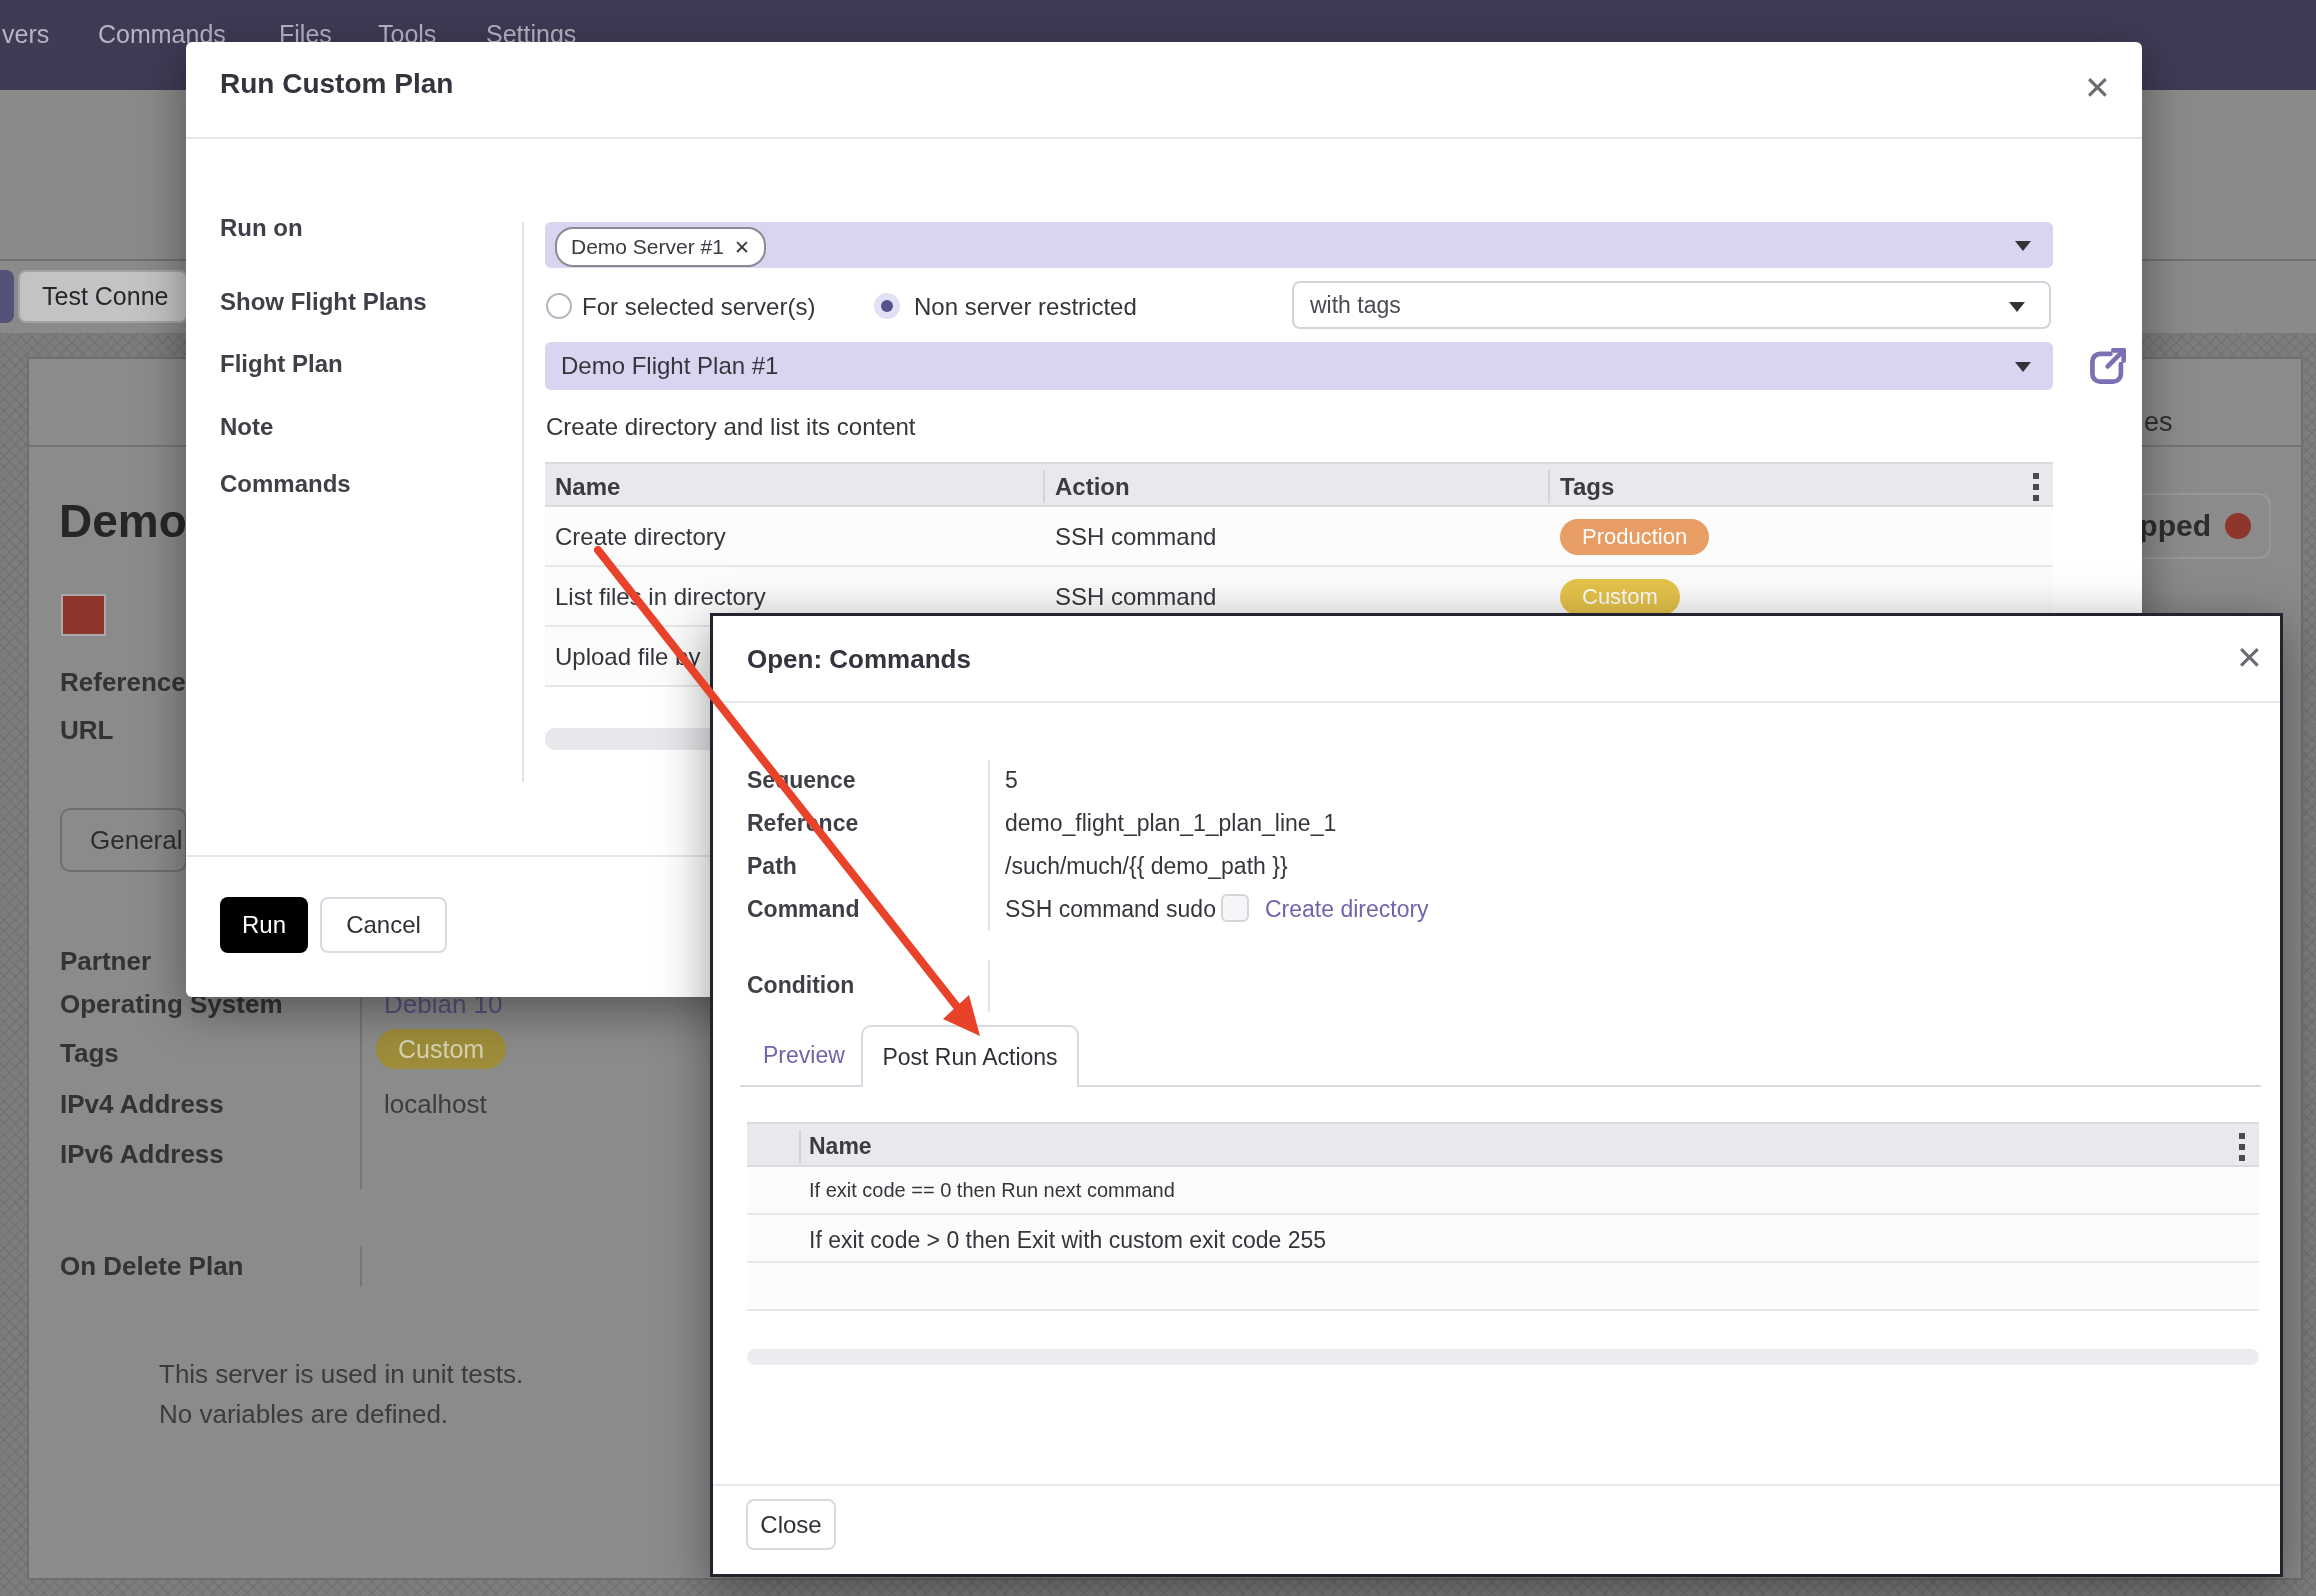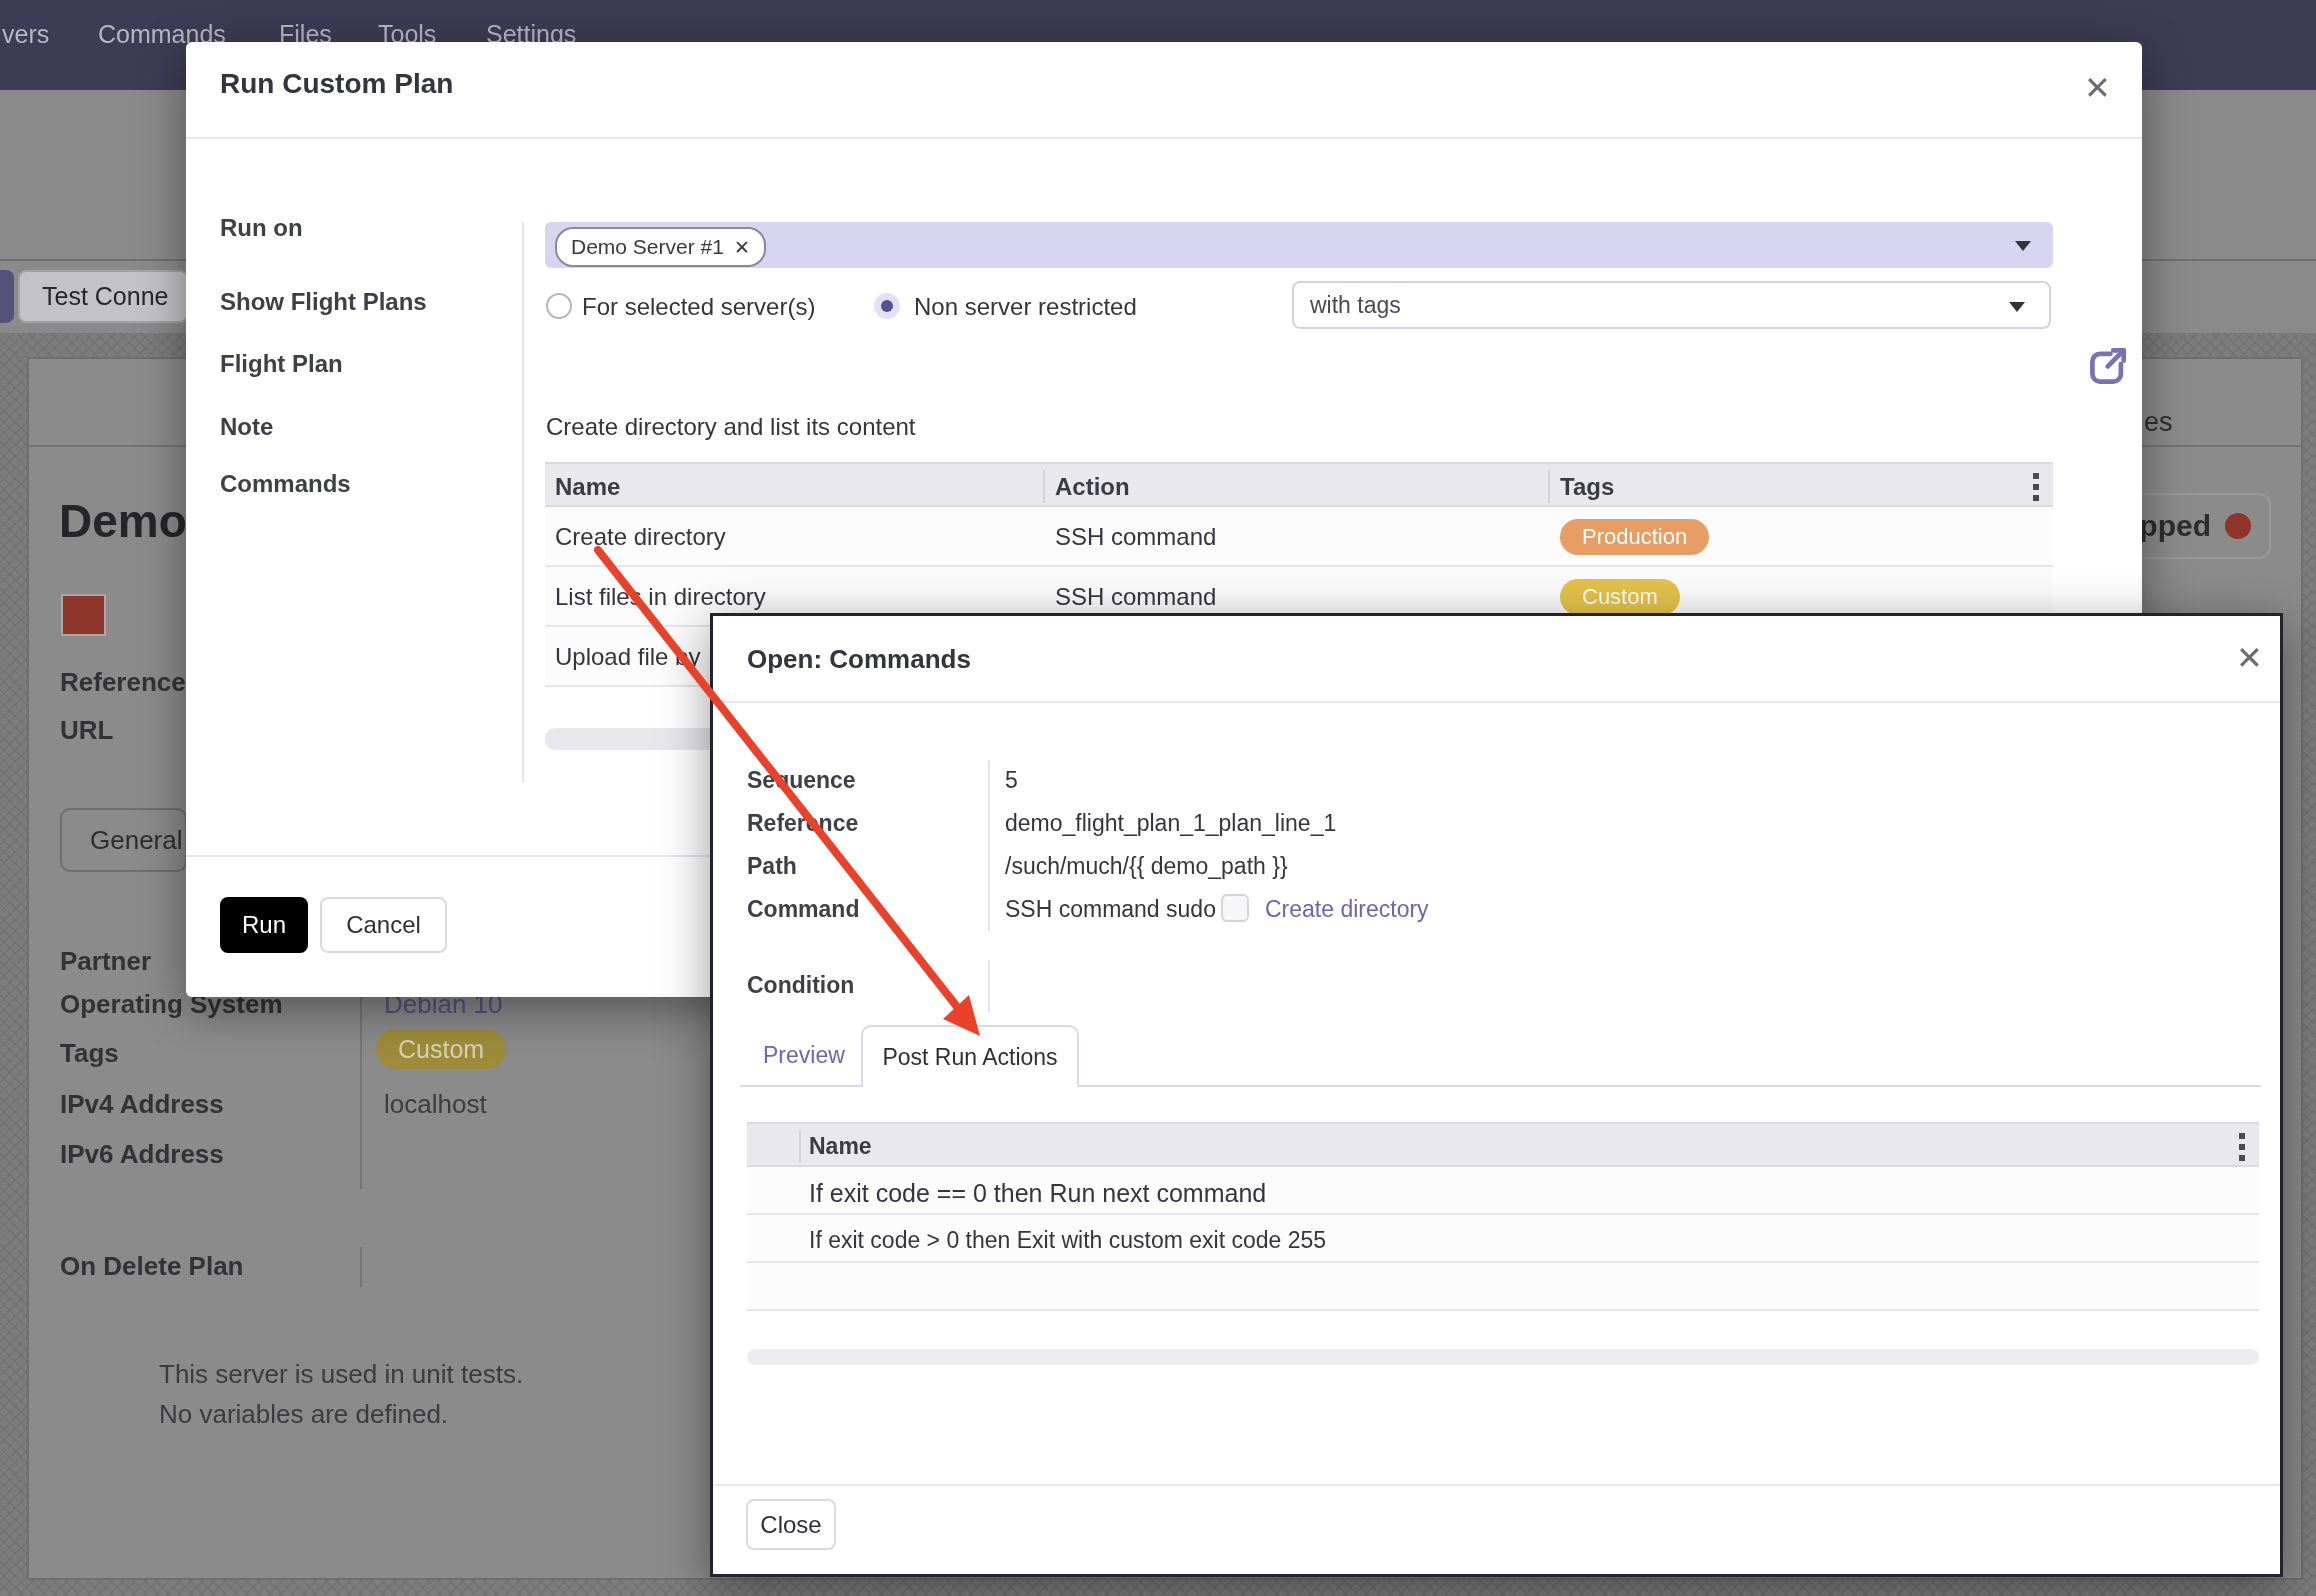--- a/index.html
+++ b/index.html
@@ -130,20 +130,24 @@
       <span style="width:12px;height:12px;border-radius:50%;background:#55528e;display:block;"></span>
     </div>
     <div class="abs f-val" style="left:728px;top:251px;">Non server restricted</div>
     <div class="abs" style="left:1106px;top:239px;width:759px;height:48px;background:#fff;border:2px solid #d3d3dc;border-radius:8px;
          display:flex;align-items:center;padding-left:16px;font-size:23px;color:#4a4a55;">
       <span>with tags</span>
       <div class="caret" style="position:absolute;right:24px;top:19px;"></div>
     </div>
 
     <div class="abs f-lbl" style="left:34px;top:308px;">Flight Plan</div>
+    <div class="abs lavender" style="left:359px;top:300px;width:1508px;height:48px;display:flex;align-items:center;padding-left:16px;">
+      <span class="f-val">Demo Flight Plan #1</span>
+      <div class="caret" style="position:absolute;right:22px;top:20px;"></div>
+    </div>
     <svg class="abs" style="left:1896px;top:300px;" width="50" height="50" viewBox="0 0 36 36">
       <path d="M20.5 8.5 H13 a5.5 5.5 0 0 0 -5.5 5.5 V23 a5.5 5.5 0 0 0 5.5 5.5 h9.5 A5.5 5.5 0 0 0 28 23 v-7" fill="none" stroke="#7a71b4" stroke-width="3.4" stroke-linecap="round"></path>
       <path d="M18.5 17.5 L30 6" fill="none" stroke="#7a71b4" stroke-width="3.4" stroke-linecap="round"></path>
       <path d="M22.5 6 H30 V13.5" fill="none" stroke="#7a71b4" stroke-width="3.4" stroke-linecap="round" stroke-linejoin="round"></path>
     </svg>
 
     <div class="abs f-lbl" style="left:34px;top:371px;">Note</div>
     <div class="abs f-val" style="left:360px;top:371px;">Create directory and list its content</div>
 
     <div class="abs f-lbl" style="left:34px;top:428px;">Commands</div>
@@ -206,21 +210,21 @@
     <div class="abs thead" style="left:34px;top:506px;width:1512px;height:45px;">
       <div style="position:absolute;left:52px;top:6px;width:2px;height:33px;background:#d2d4da;"></div>
       <span class="th" style="position:absolute;left:62px;top:9px;font-size:23px;">Name</span>
       <div class="kebab" style="position:absolute;right:14px;top:9px;">
           <i></i>
           <i></i>
           <i></i>
         </div>
     </div>
     <div class="abs trow" style="left:34px;top:551px;width:1512px;height:48px;">
-      <span class="f-val" style="position:absolute;left:62px;top:12px;font-size:25px;">If exit code == 0 then Run next command</span>
+      <span class="f-val" style="position:absolute;left:62px;top:12px;font-size:20px;">If exit code == 0 then Run next command</span>
     </div>
     <div class="abs trow" style="left:34px;top:599px;width:1512px;height:48px;">
       <span class="f-val" style="position:absolute;left:62px;top:12px;font-size:23px;">If exit code &gt; 0 then Exit with custom exit code 255</span>
     </div>
     <div class="abs trow" style="left:34px;top:647px;width:1512px;height:48px;"></div>
     <div class="abs" style="left:34px;top:733px;width:1512px;height:16px;background:#ececf0;border-radius:8px;"></div>
 
     <div class="abs hline" style="left:0;top:868px;width:1567px;"></div>
     <div class="abs btn btn-plain" style="left:33px;top:883px;width:90px;height:51px;">Close</div>
   </div>

